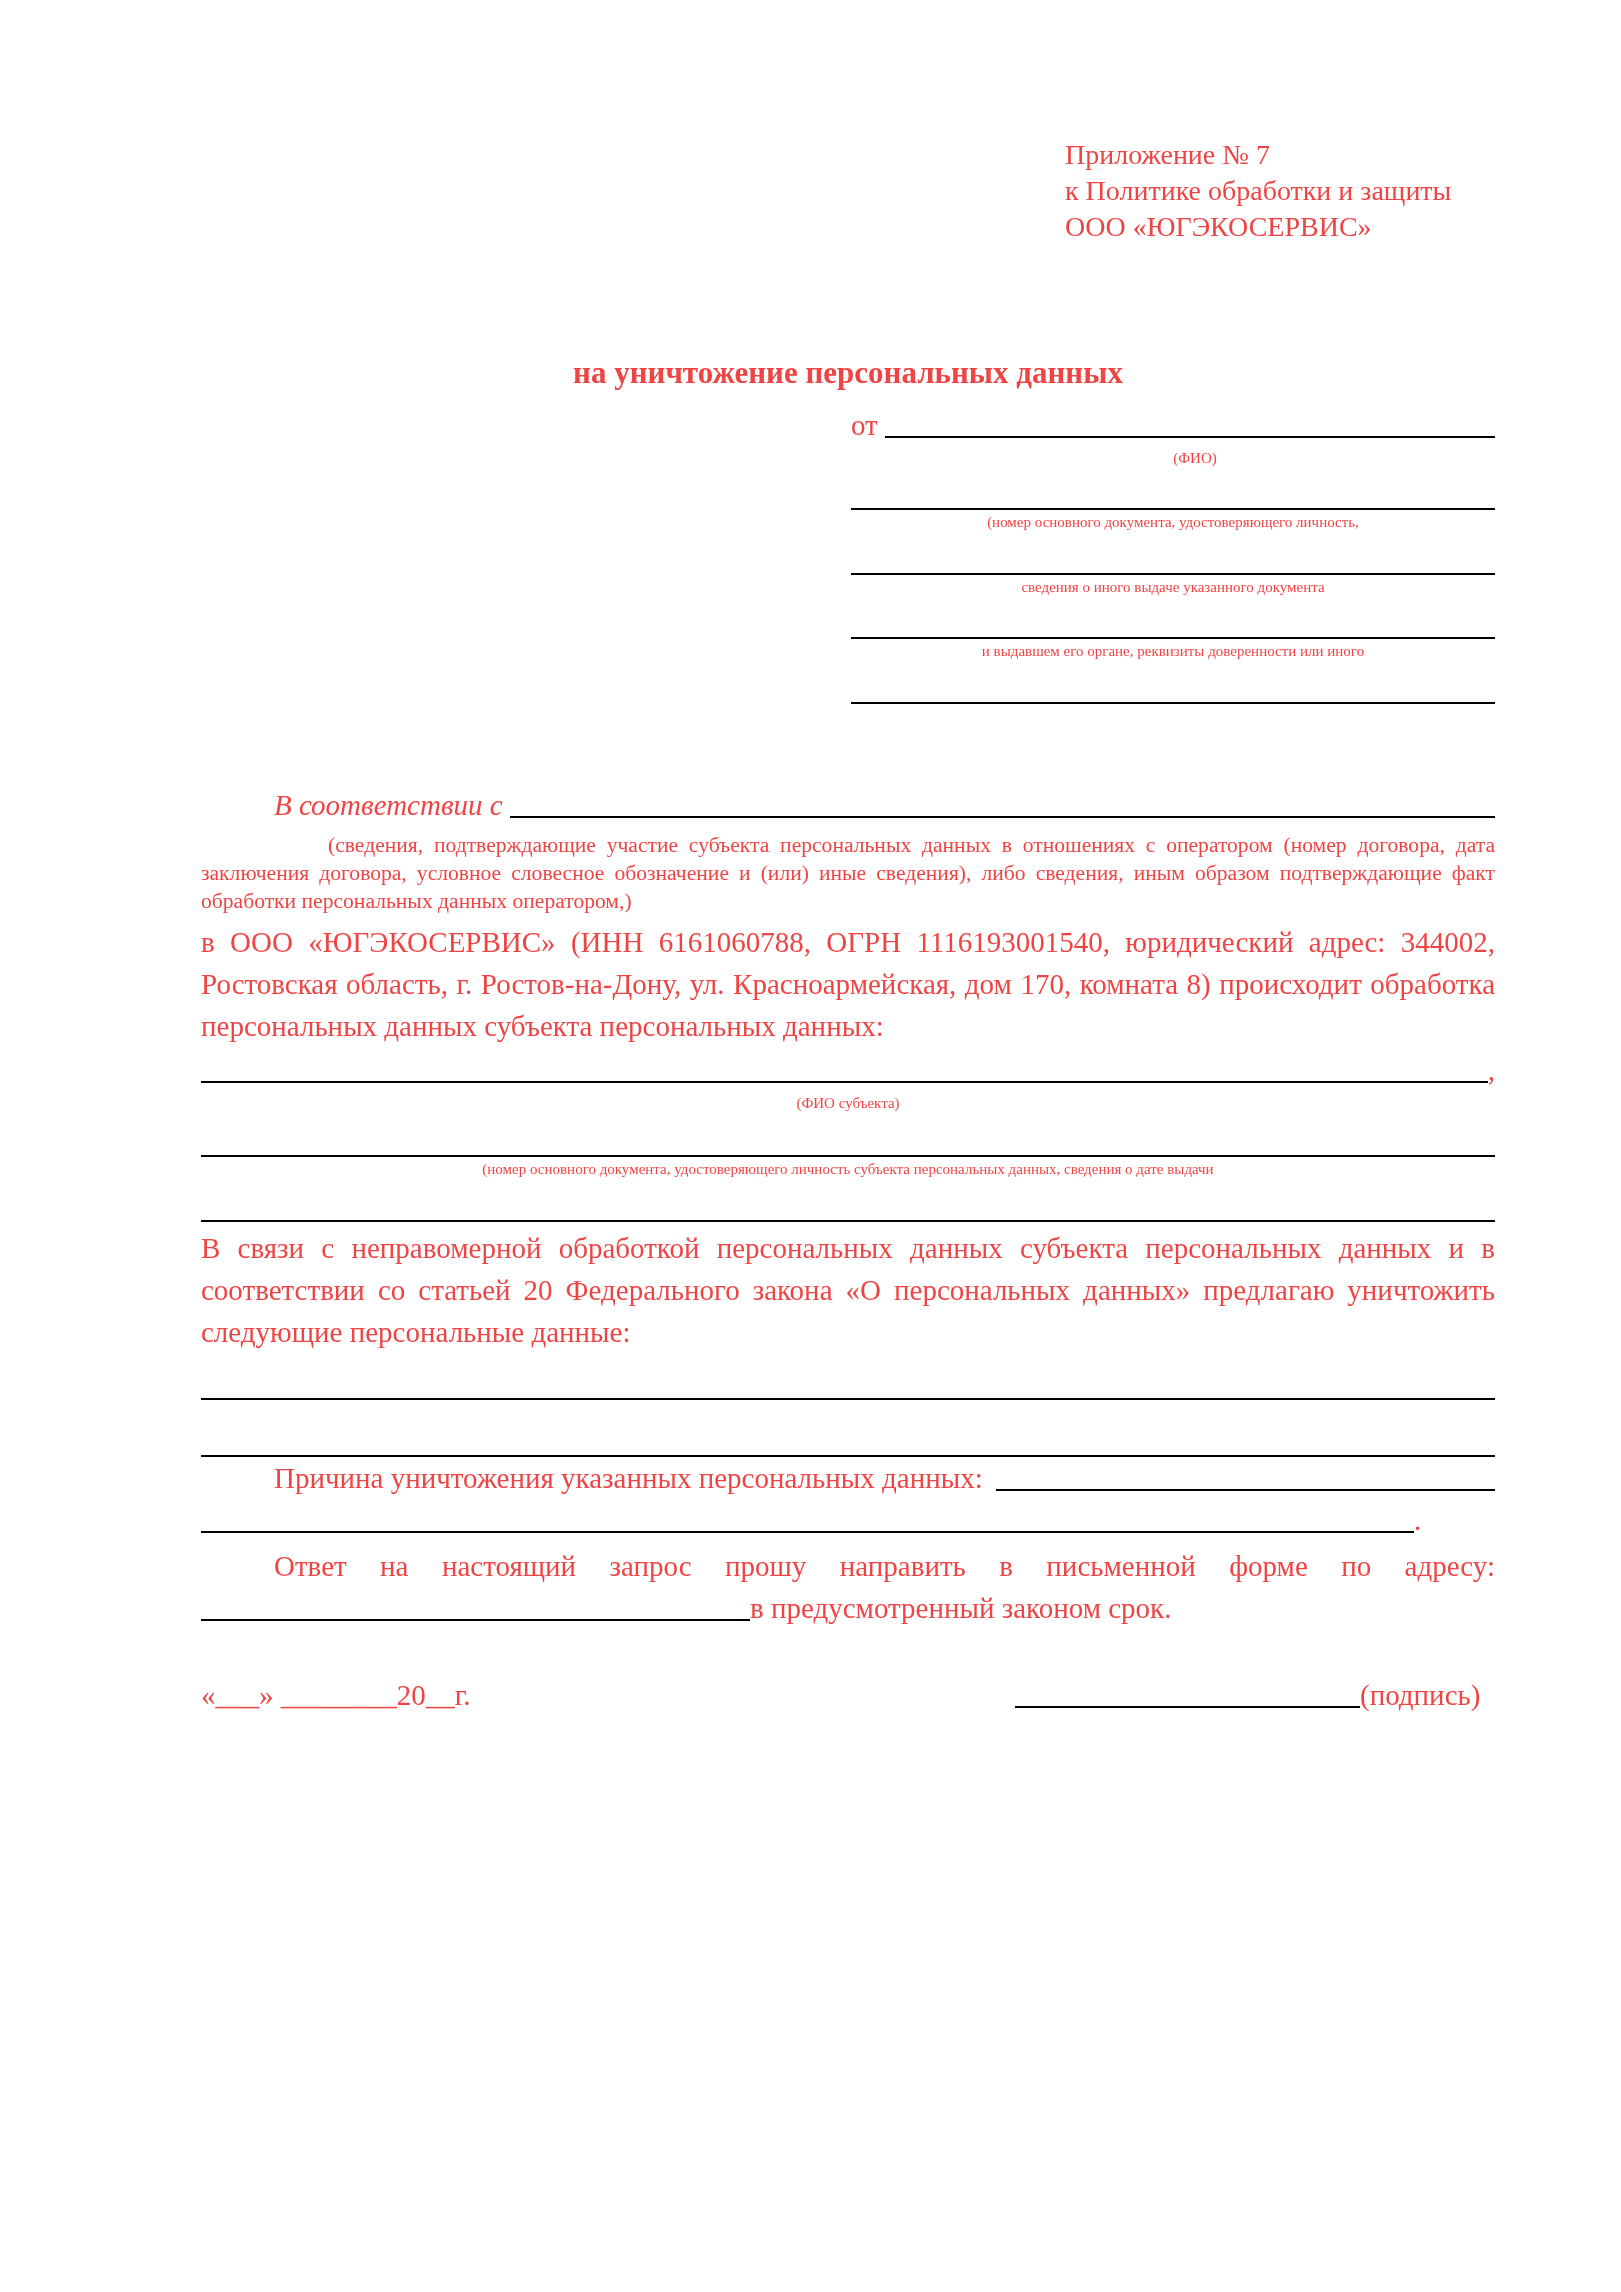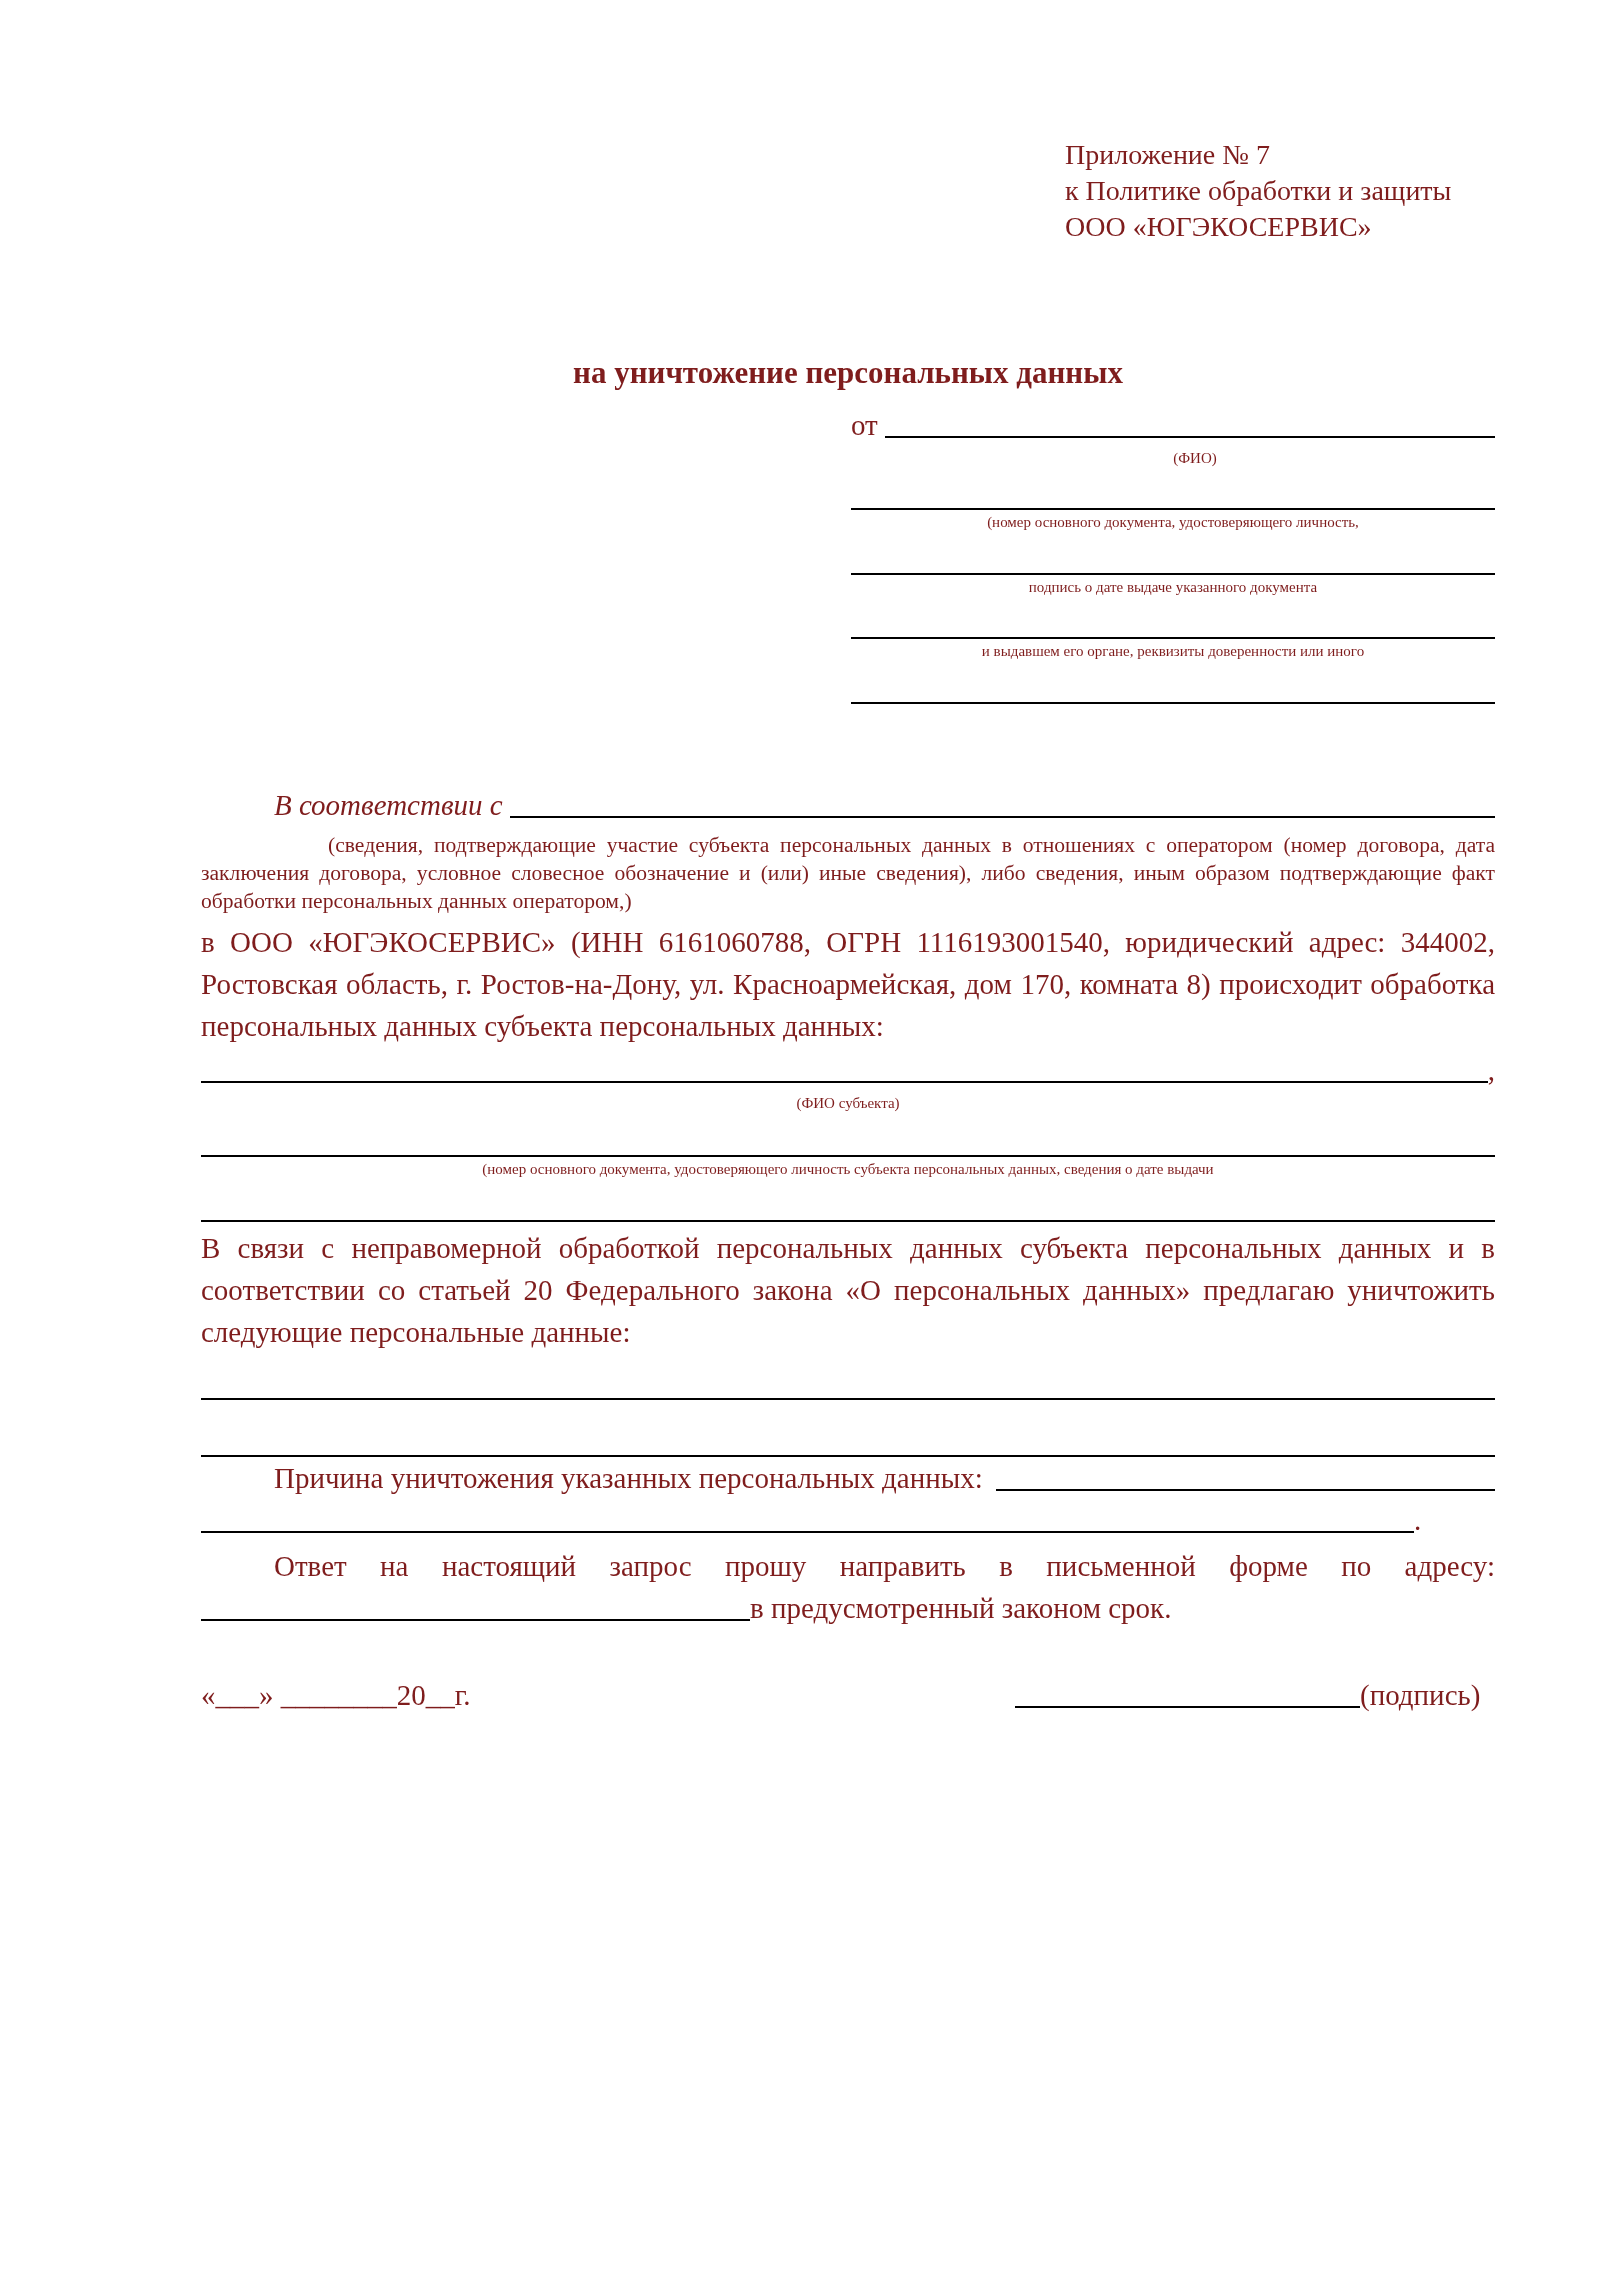--- a/index.html
+++ b/index.html
@@ -7,21 +7,21 @@
     margin: 0;
     padding: 0;
     background: #808080;
   }
   .page {
     position: relative;
     width: 1621px;
     height: 2293px;
     margin: 0 auto;
     background: #ffffff;
-    color: #7f1d1d;
+    color: #ef4444;
     font-family: "Liberation Serif", "DejaVu Serif", serif;
     font-size: 29px;
     line-height: 42px;
     overflow: hidden;
   }
   .content {
     position: absolute;
     left: 201px;
     top: 0;
     width: 1294px;
@@ -123,21 +123,21 @@
       <div class="row">
         <span class="lbl">от </span>
         <span class="fill"></span>
       </div>
       <div class="cap cap-fio">(ФИО)</div>
 
       <div class="blank"></div>
       <div class="cap">(номер основного документа, удостоверяющего личность,</div>
 
       <div class="blank"></div>
-      <div class="cap">подпись о дате выдаче указанного документа</div>
+      <div class="cap">сведения о иного выдаче указанного документа</div>
 
       <div class="blank"></div>
       <div class="cap">и выдавшем его органе, реквизиты доверенности или иного</div>
 
       <div class="blank"></div>
     </div>
 
     <div class="row accordance">
       <span class="lbl indent">В соответствии с </span>
       <span class="fill"></span>

